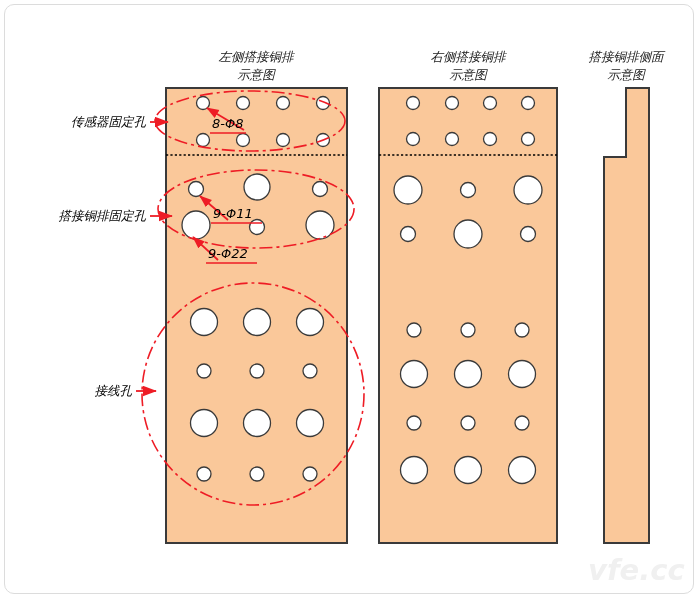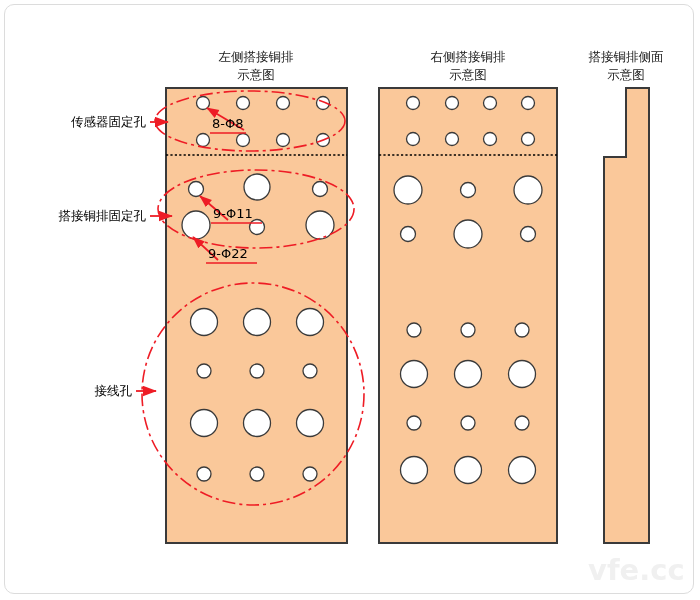--- a/index.html
+++ b/index.html
@@ -9,20 +9,21 @@
   }
   body {
     font-family: "DejaVu Sans", "Liberation Sans", sans-serif;
   }
   #stage {
     position: relative;
     width: 700px;
     height: 600px;
     background: #ffffff;
     overflow: hidden;
+    font-style: italic;
   }
   #frame-border {
     position: absolute;
     left: 4px;
     top: 4px;
     width: 690px;
     height: 590px;
     border: 1px solid #dcdcdc;
     border-radius: 10px;
     box-sizing: border-box;

